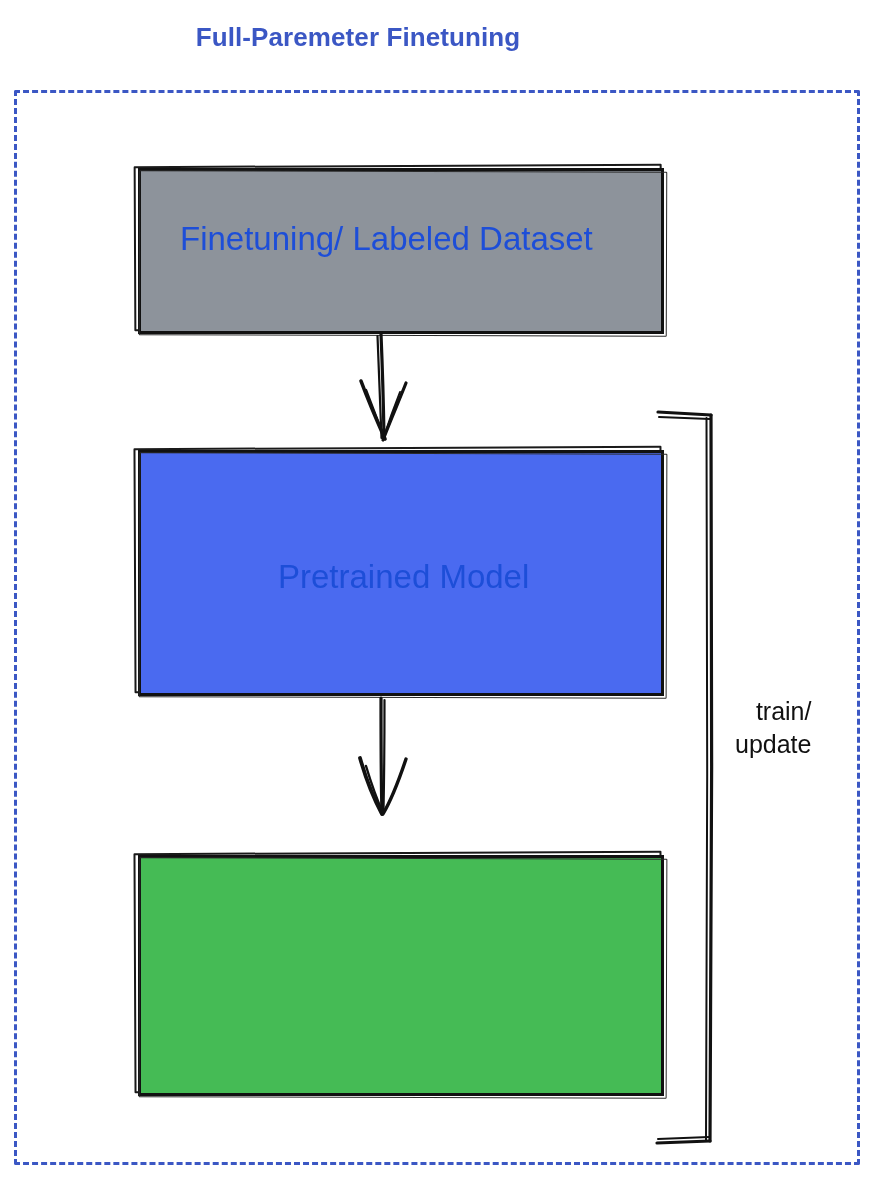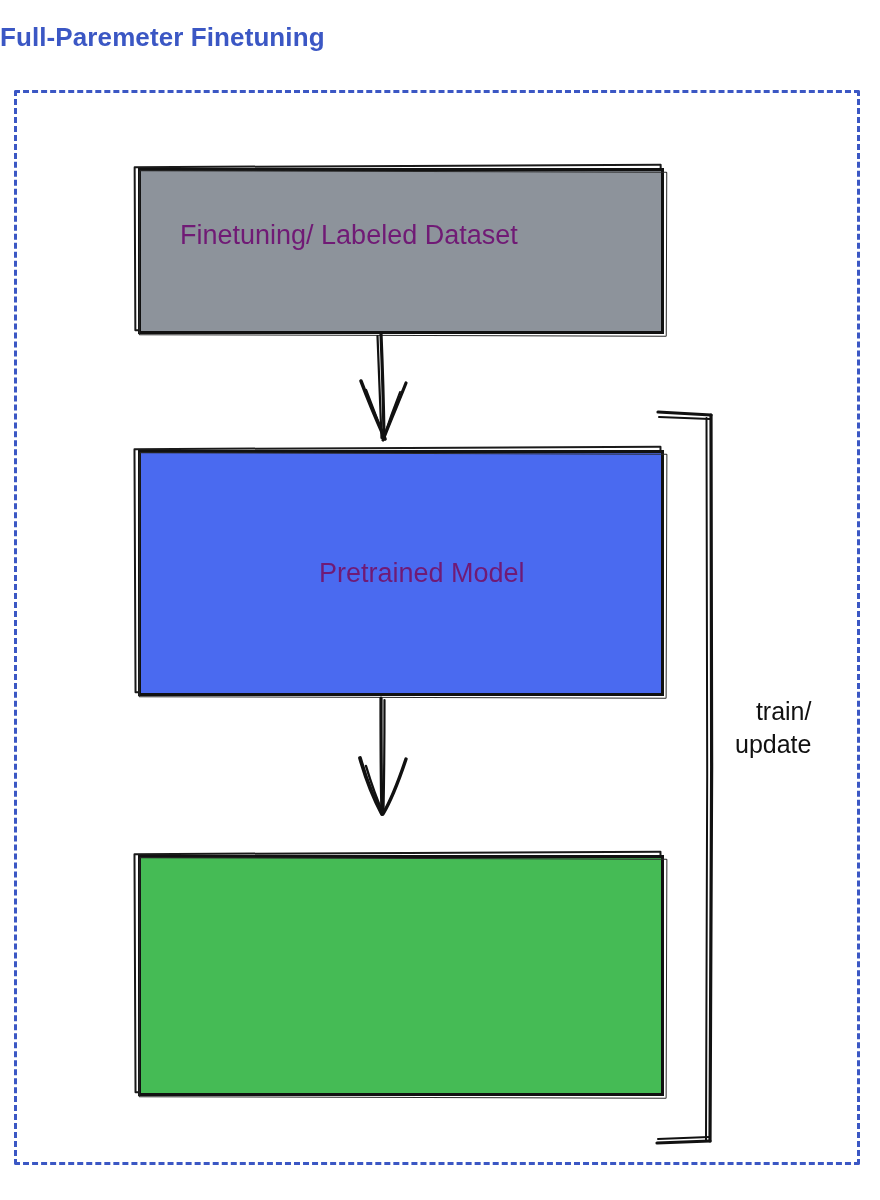--- a/index.html
+++ b/index.html
@@ -17,20 +17,21 @@
     background: #ffffff;
     overflow: hidden;
   }
 
   
   .diagram-title {
     position: absolute;
     left: 0;
     top: 22px;
     width: 716px;
+    text-align: center;
     font-size: 26px;
     font-weight: 700;
     color: #3b57c4;
     letter-spacing: 0.1px;
     font-family: "Liberation Sans", sans-serif;
   }
 
   
   .dashed-frame {
     position: absolute;
@@ -75,22 +76,22 @@
     right: -3px;
     bottom: -2px;
     border: 1.5px solid #2a2a2a;
     border-radius: 1px;
     transform: rotate(0.18deg);
     pointer-events: none;
   }
   .node .node-label {
     position: relative;
     z-index: 3;
-    font-size: 27px;
-    color: #701a75;
+    font-size: 33px;
+    color: #1d4ed8;
     font-family: "Liberation Sans", sans-serif;
     white-space: nowrap;
   }
 
   #node-dataset {
     left: 138px;
     top: 168px;
     width: 526px;
     height: 166px;
   }
@@ -105,21 +106,20 @@
     left: 138px;
     top: 450px;
     width: 526px;
     height: 246px;
   }
   #node-pretrained .node-fill { background: #4a6af0; }
   #node-pretrained .node-label {
     position: absolute;
     left: 140px;
     top: 108px;
-    margin-left: 41px;
   }
 
   #node-classifier {
     left: 138px;
     top: 855px;
     width: 526px;
     height: 241px;
   }
   #node-classifier .node-fill { background: #45bb55; }
   #node-classifier .node-label {

